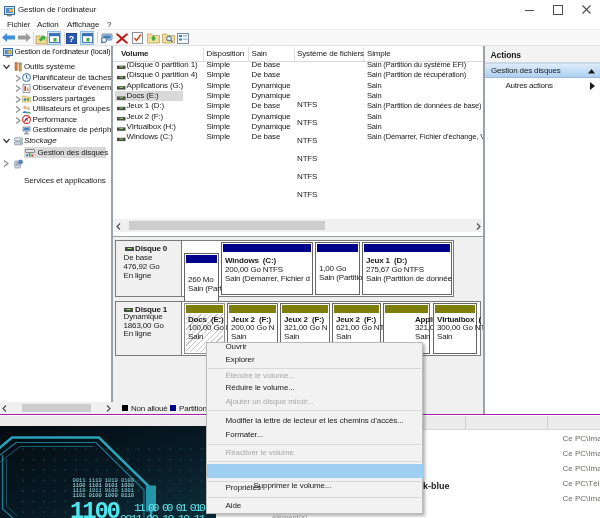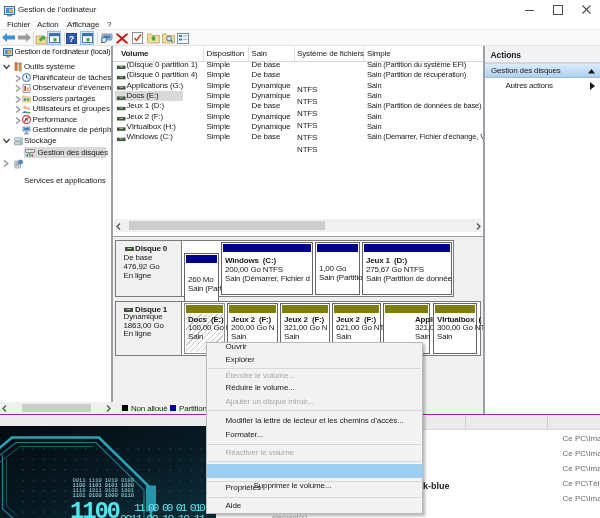--- a/index.html
+++ b/index.html
@@ -240,21 +240,21 @@
 
     <svg class="abs" style="left:3px;top:138px" width="7" height="6" viewBox="0 0 7 6">
         <path d="M0.5 1 L3.5 4.5 L6.5 1" stroke="#404040" stroke-width="1.3" fill="none"></path>
       </svg>
     <svg class="abs" style="left:13.5px;top:136.5px" width="9" height="9" viewBox="0 0 9 9">
       <rect x="0.5" y="0.8" width="8" height="3.1" rx="0.7" fill="#dfe6ec" stroke="#7d8d9e" stroke-width="0.7"></rect>
       <rect x="0.5" y="4.7" width="8" height="3.1" rx="0.7" fill="#c8d4de" stroke="#7d8d9e" stroke-width="0.7"></rect>
       <circle cx="6.9" cy="2.3" r="0.6" fill="#3fae49"></circle>
       <circle cx="6.9" cy="6.2" r="0.6" fill="#3fae49"></circle>
     </svg>
-    <div class="abs t9" style="left:24px;top:136px;">Stockage</div>
+    <div class="abs t9" style="left:24px;top:136px;font-style:italic;">Stockage</div>
 
     <div class="abs" style="left:23.5px;top:147px;width:82px;height:10.5px;background:#d9d9d9;"></div>
     <svg class="abs" style="left:25px;top:149px" width="10" height="8" viewBox="0 0 10 8">
       <rect x="0.5" y="0.5" width="9" height="3" rx="0.6" fill="#dfe6ec" stroke="#666" stroke-width="0.7"></rect>
       <rect x="1.5" y="5" width="1.6" height="2.5" fill="#3a7ec0"></rect>
       <rect x="4" y="4.2" width="1.6" height="3.3" fill="#3fae49"></rect>
       <rect x="6.5" y="5.5" width="1.6" height="2" fill="#c33"></rect>
     </svg>
     <div class="abs t9" style="left:37.5px;top:147.5px;">Gestion des disques</div>
 
@@ -315,21 +315,21 @@
           <rect x="2.5" y="44.6" width="3.5" height="0.9"></rect>
             <rect x="2.5" y="54.9" width="3.5" height="0.9"></rect>
           <rect x="2.5" y="65.2" width="3.5" height="0.9"></rect>
             <rect x="2.5" y="75.5" width="3.5" height="0.9"></rect>
         </g>
       </svg>
     </div>
     <div class="abs t85" style="left:13.5px;top:14.1px;line-height:10.3px;">(Disque 0 partition 1)<br>(Disque 0 partition 4)<br>Applications (G:)<br>Docs (E:)<br>Jeux 1 (D:)<br>Jeux 2 (F:)<br>VIrtualbox (H:)<br>Windows (C:)</div>
     <div class="abs t85" style="left:93.5px;top:14.1px;line-height:10.3px;">Simple<br>Simple<br>Simple<br>Simple<br>Simple<br>Simple<br>Simple<br>Simple</div>
     <div class="abs t85" style="left:138.5px;top:14.1px;line-height:10.3px;">De base<br>De base<br>Dynamique<br>Dynamique<br>De base<br>Dynamique<br>Dynamique<br>De base</div>
-    <div class="abs t85" style="left:184px;top:14.1px;line-height:12px;">&nbsp;<br>&nbsp;<br>NTFS<br>NTFS<br>NTFS<br>NTFS<br>NTFS<br>NTFS</div>
+    <div class="abs t85" style="left:184px;top:14.1px;line-height:18px;">&nbsp;<br>&nbsp;<br>NTFS<br>NTFS<br>NTFS<br>NTFS<br>NTFS<br>NTFS</div>
     <div class="abs t85" style="left:254px;top:14.1px;line-height:10.3px;letter-spacing:-0.15px;font-size:7.5px;">Sain (Partition du système EFI)<br>Sain (Partition de récupération)<br>Sain<br>Sain<br>Sain (Partition de données de base)<br>Sain<br>Sain<br>Sain (Démarrer, Fichier d’échange, Vida</div>
   </div>
 
   <div class="abs" style="left:114px;top:219px;width:368px;height:13px;background:#f0f0f0;"></div>
   <svg class="abs" style="left:116px;top:222.5px;" width="5" height="7" viewBox="0 0 5 7">
       <path d="M4 0.5 L1 3.5 L4 6.5" stroke="#505050" stroke-width="1.2" fill="none"></path>
     </svg>
   <div class="abs" style="left:129px;top:221px;width:196px;height:9px;background:#cdcdcd;"></div>
   <svg class="abs" style="left:476px;top:222.5px;" width="5" height="7" viewBox="0 0 5 7">
       <path d="M1 0.5 L4 3.5 L1 6.5" stroke="#505050" stroke-width="1.2" fill="none"></path>

